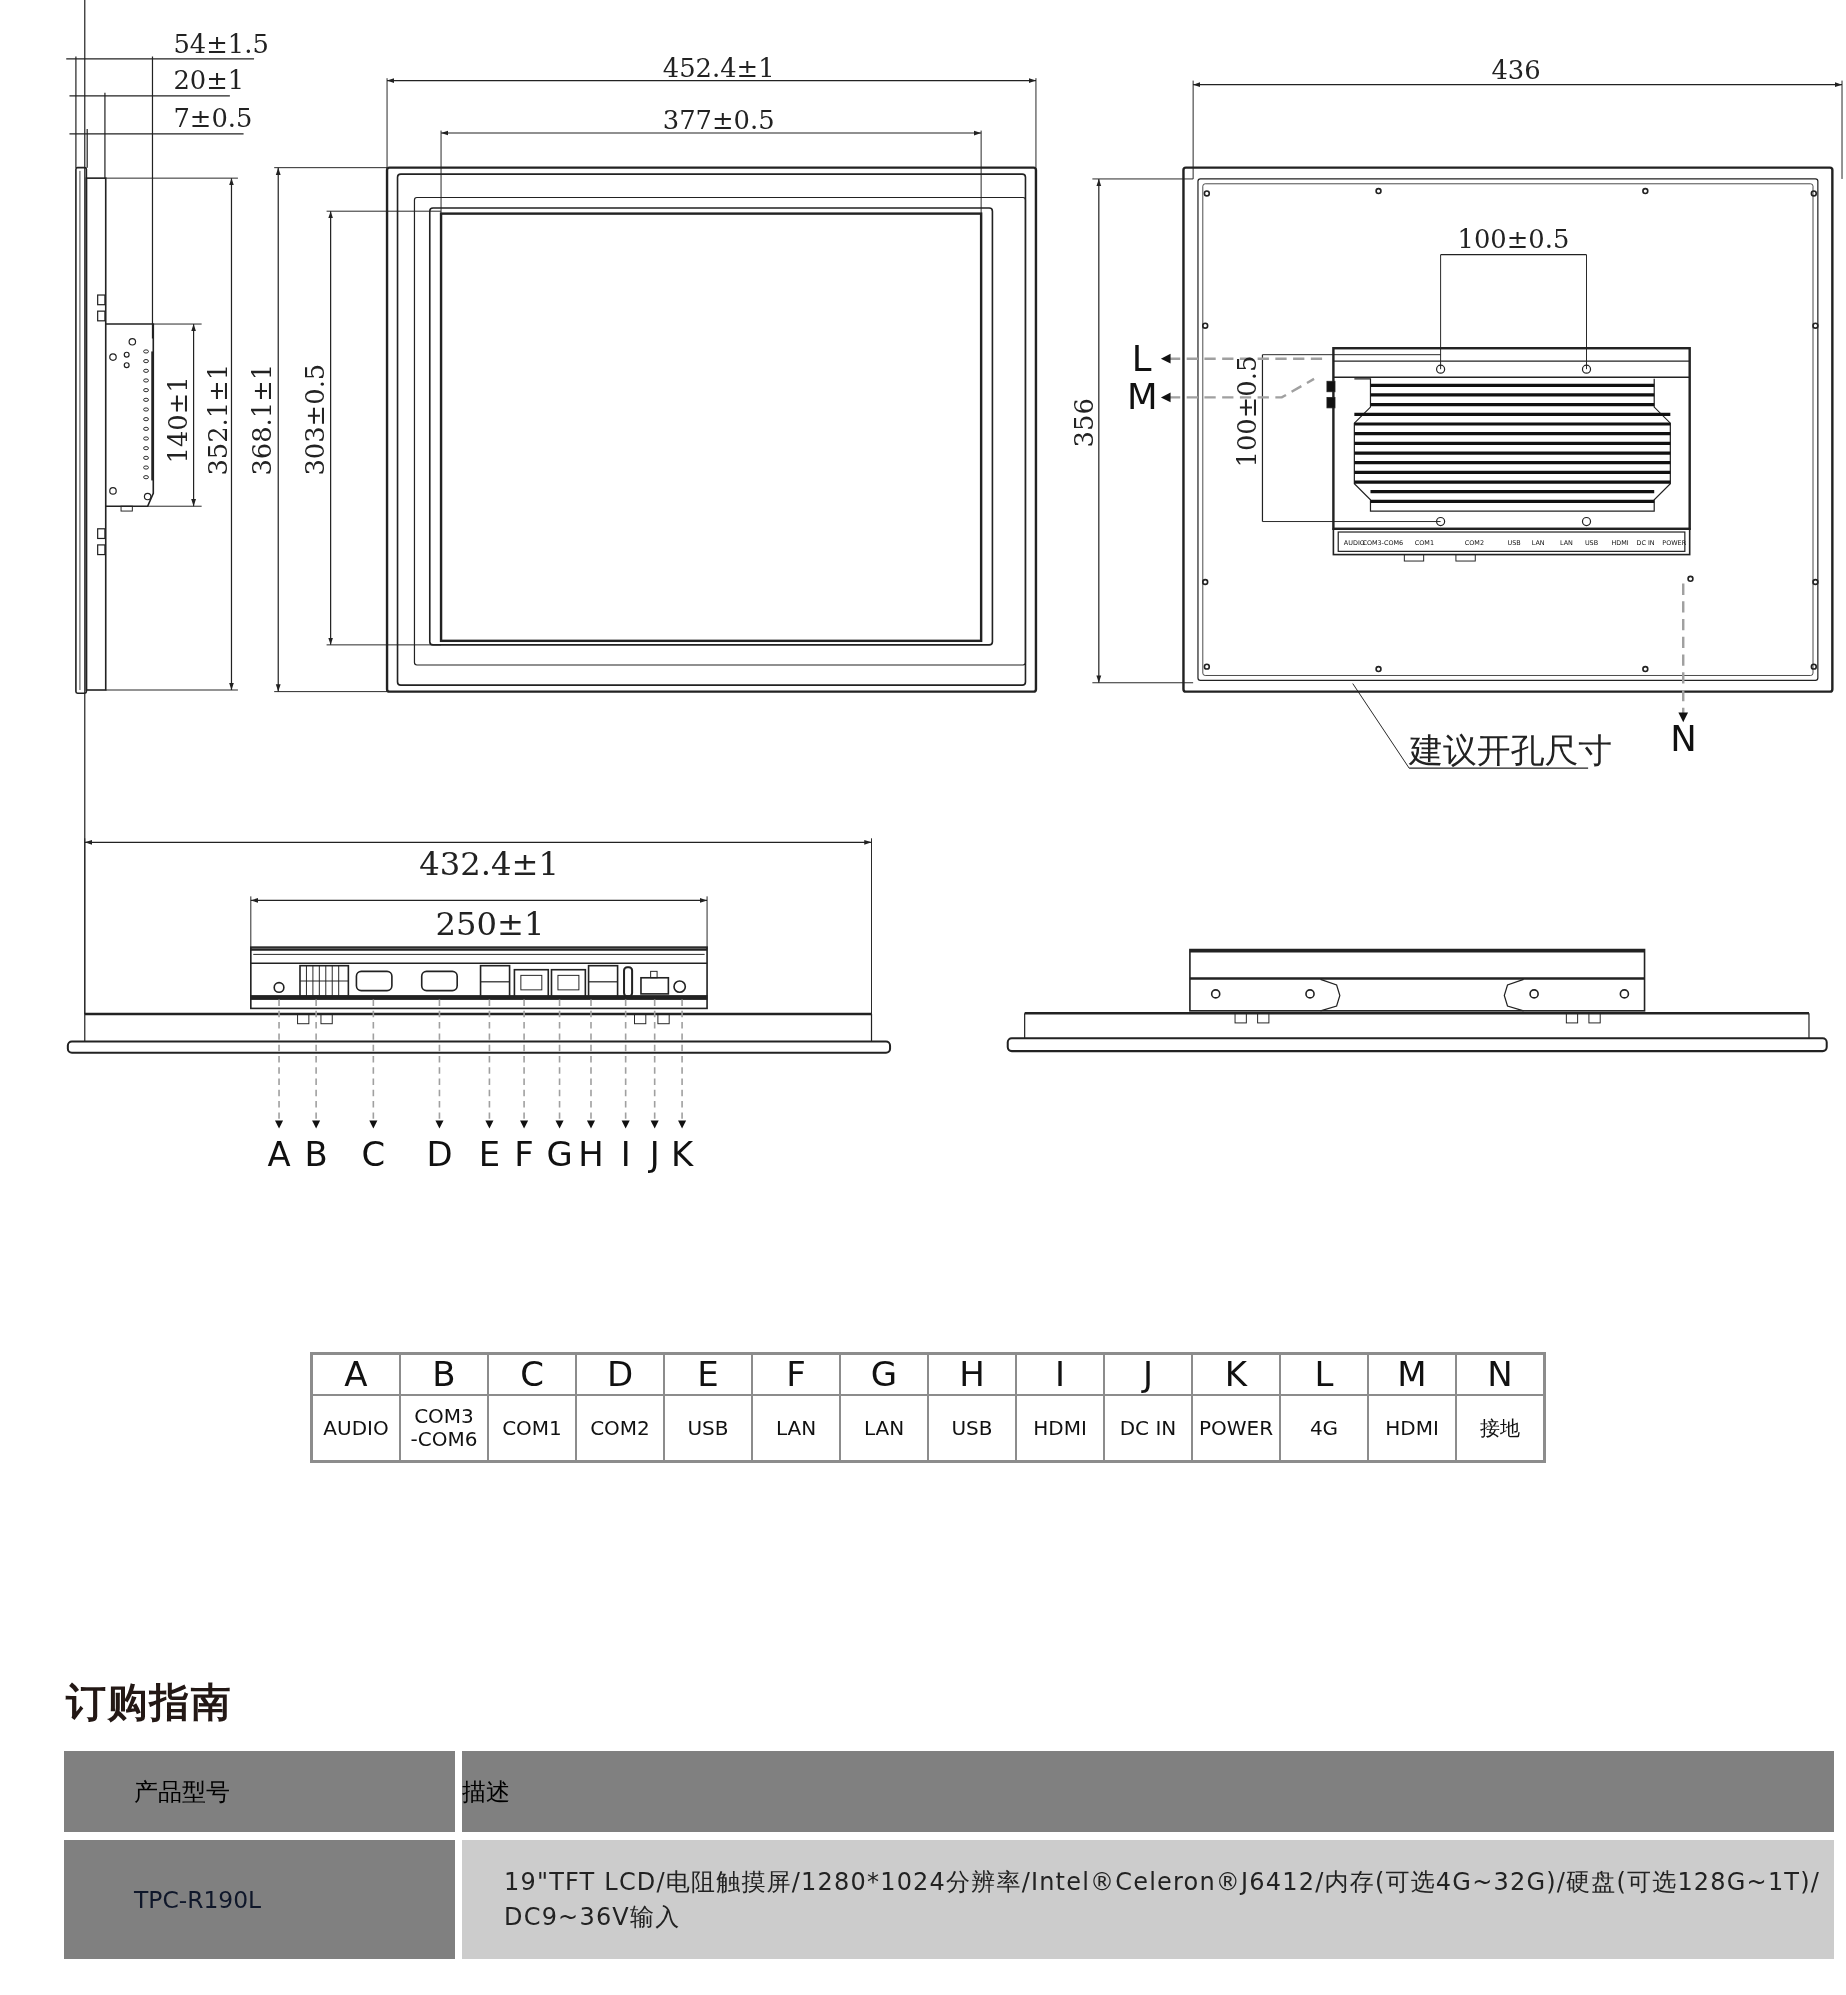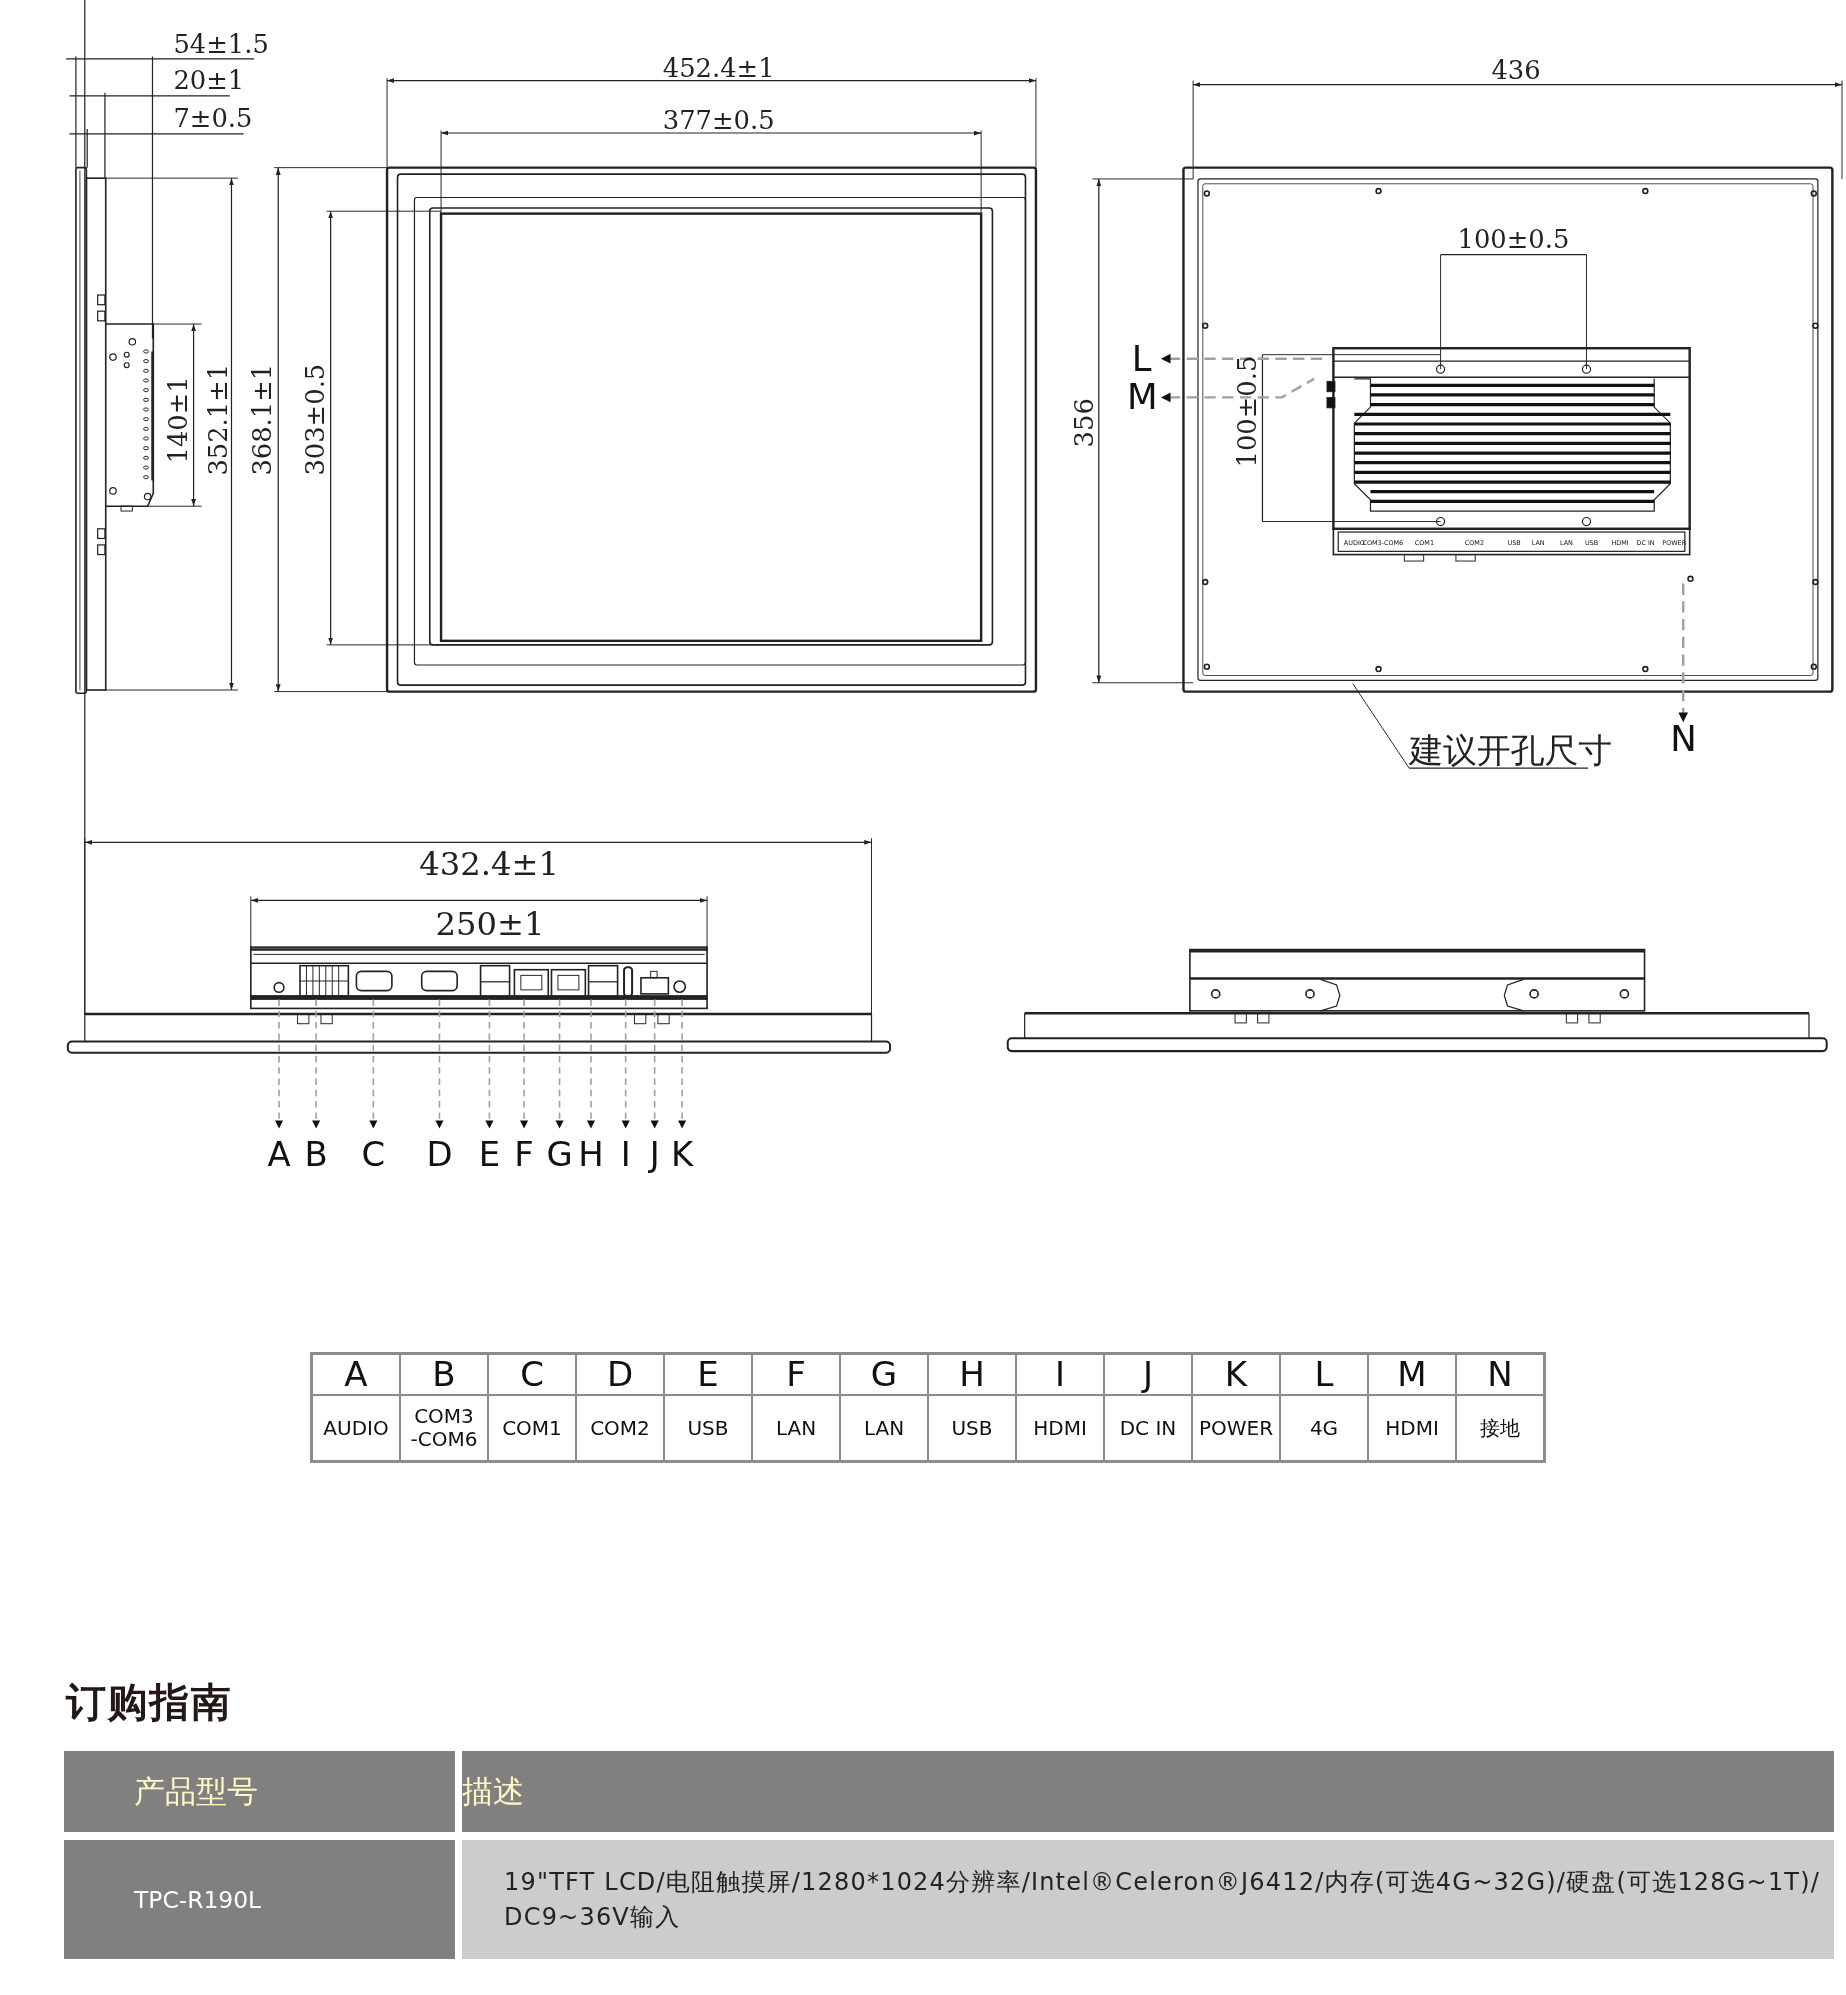--- a/index.html
+++ b/index.html
@@ -17,22 +17,22 @@
   #legend td { border:2.4px solid #8c8c8c; width:86px; text-align:center;
                font-family:"DejaVu Sans","Liberation Sans",sans-serif; color:#111; padding:0; }
   #legend tr.letters td { height:39px; font-size:34px; line-height:39px; }
   #legend tr.names td { height:64px; font-size:20px; line-height:22.6px; }
 
   
   #order-heading { left:66px; top:1675px; font-size:40px; font-weight:bold; letter-spacing:1.6px;
                    color:#231815; }
   
   .ocell { position:absolute; box-sizing:border-box; display:flex; align-items:center; }
-  .ohead { background:#808080; color:#fef9c3; font-size:31px; }
-  .obody1 { background:#808080; color:#ffffff; font-size:23.4px; }
+  .ohead { background:#808080; color:#000000; font-size:24px; }
+  .obody1 { background:#808080; color:#0f172a; font-size:23.4px; }
   .obody2 { background:#cccccc; color:#222222; font-size:24px; letter-spacing:1.2px; line-height:35px; }
 </style>
 </head>
 <body>
 
 <svg class="drawing" width="1847" height="1193" viewBox="0 0 2291 1480">
   <defs>
     <marker id="arr" markerWidth="10" markerHeight="10" refX="9" refY="5" orient="auto-start-reverse" markerUnits="userSpaceOnUse">
       <path d="M0,2 L9,5 L0,8 z" fill="#222"></path>
     </marker>

